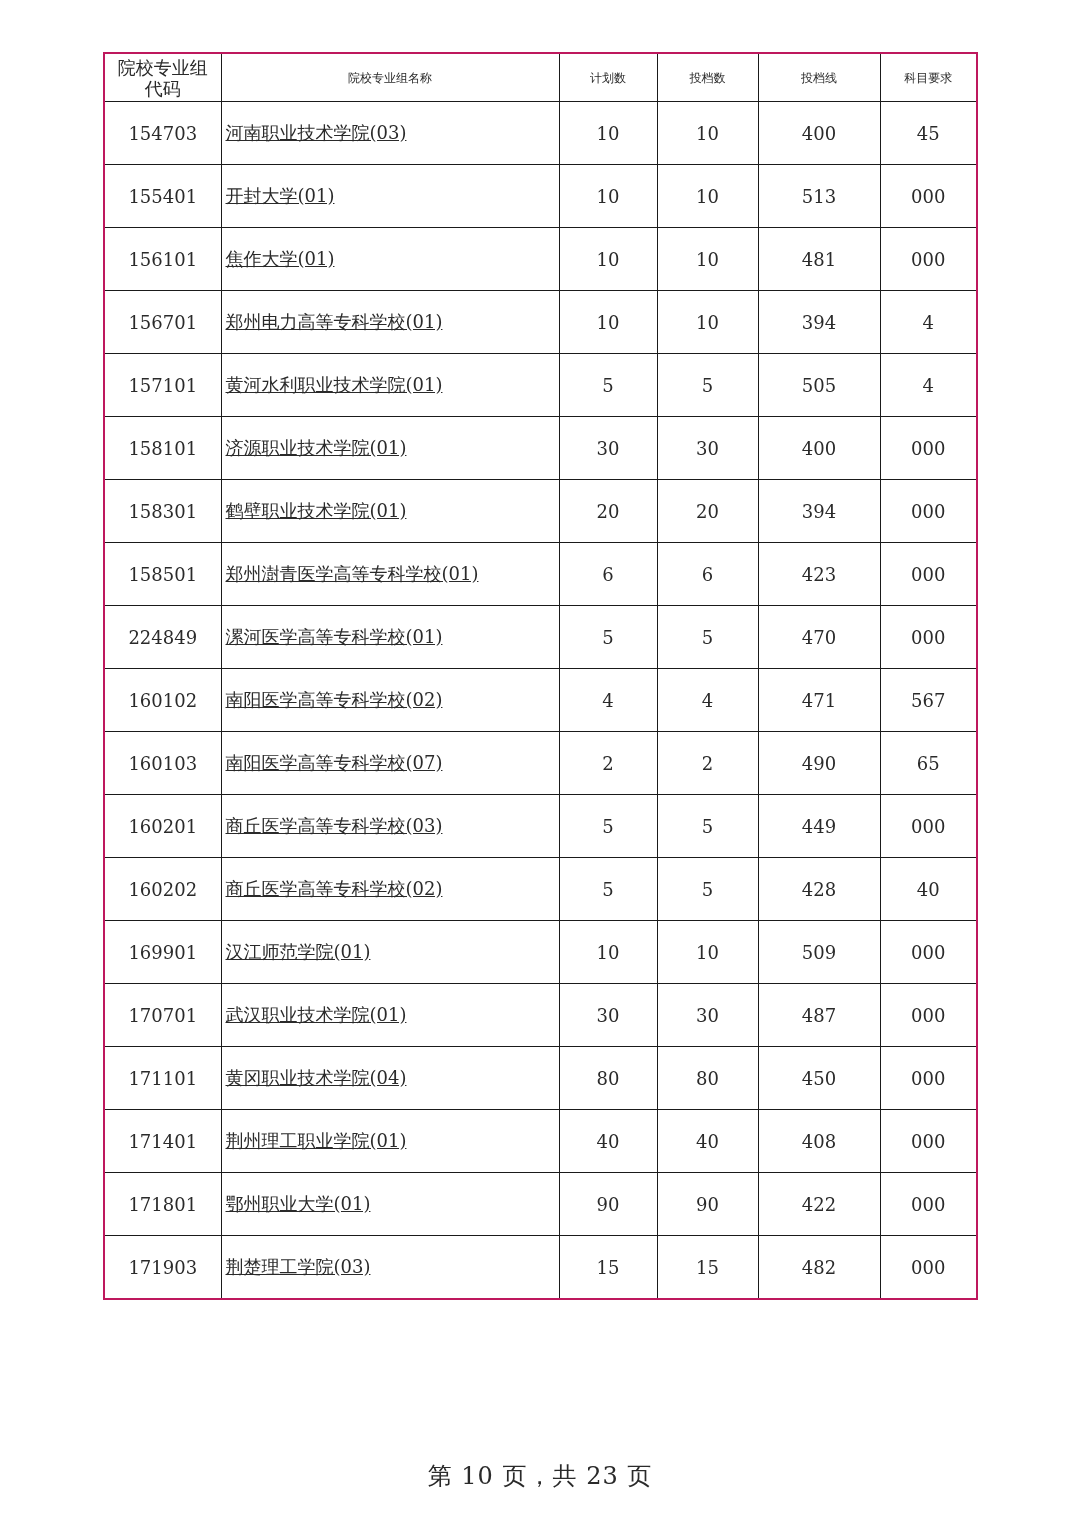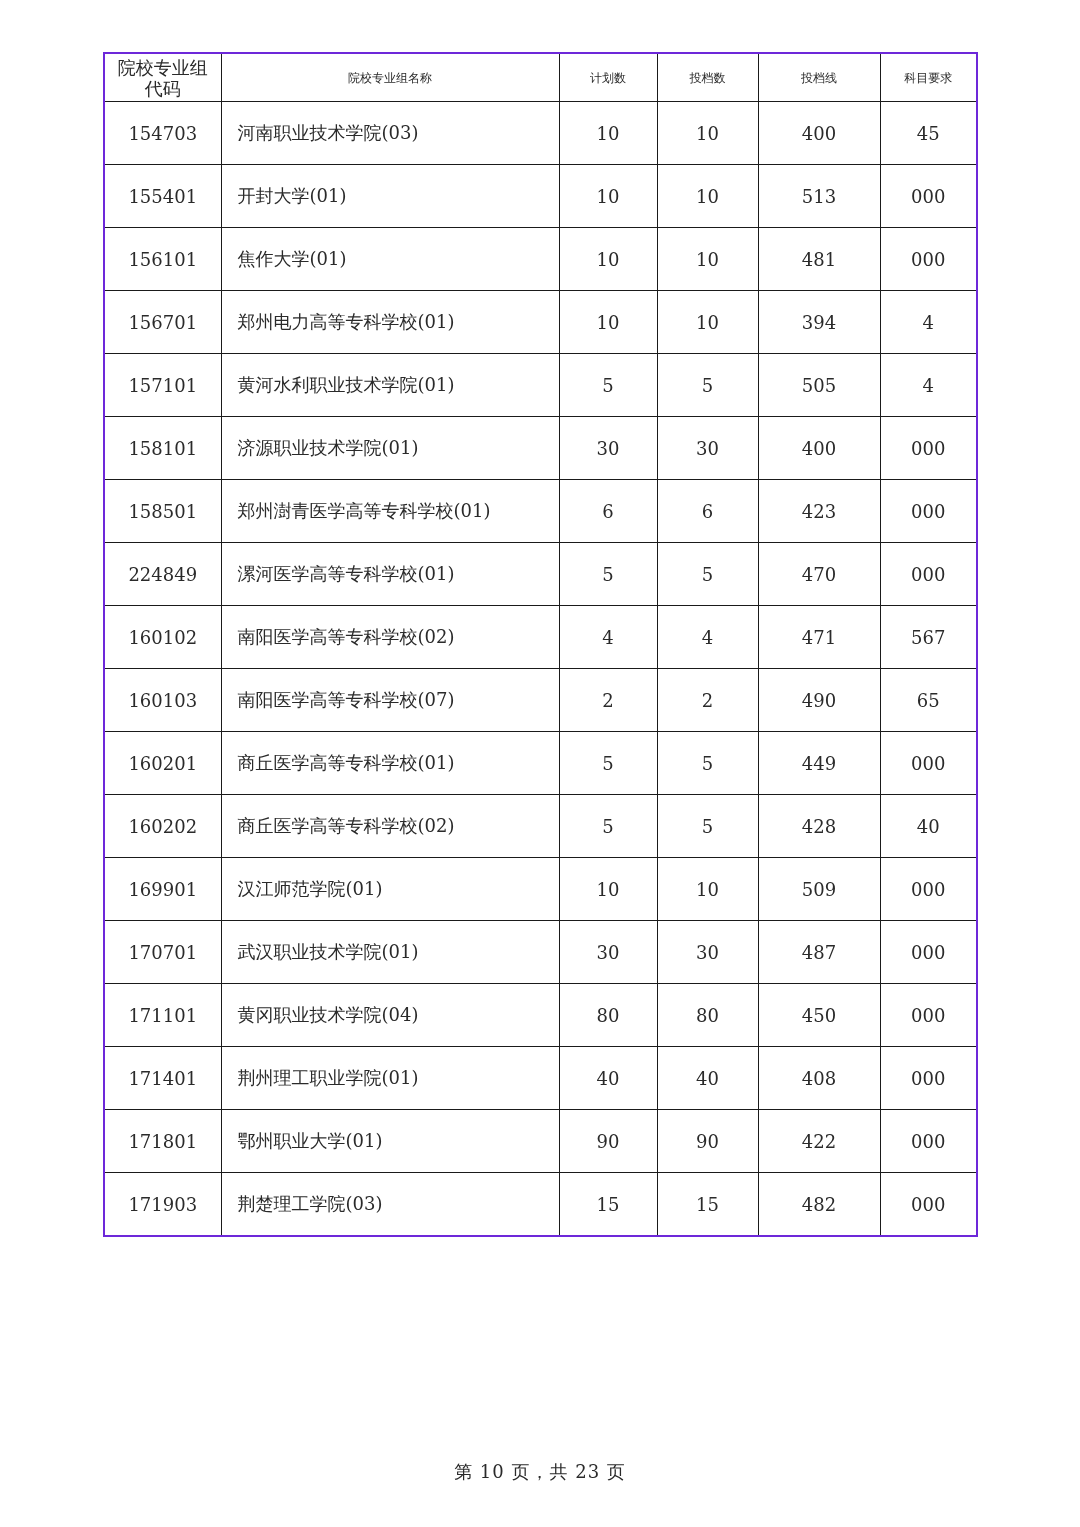--- a/index.html
+++ b/index.html
@@ -21,21 +21,21 @@
       width: 1080px;
       height: 1527px;
     }
     table.admission-table {
       position: absolute;
       left: 103px;
       top: 52px;
       width: 873px;
       border-collapse: collapse;
       table-layout: fixed;
-      border: 2px solid #6d28d9;
+      border: 2px solid #be185d;
     }
     table.admission-table th,
     table.admission-table td {
       border: 1.5px solid #1a1a1a;
       padding: 0;
       font-weight: normal;
       font-size: 18px;
       color: #2a2a2a;
       overflow: hidden;
       white-space: nowrap;
@@ -50,35 +50,36 @@
       white-space: normal;
       line-height: 21px;
       font-size: 18px;
     }
     table.admission-table td {
       height: 62px;
       text-align: center;
     }
     table.admission-table td.name-cell {
       text-align: left;
-      padding-left: 16px;
+      padding-left: 4px;
+      text-decoration: underline;
     }
     col.c-code { width: 117px; }
     col.c-name { width: 338px; }
     col.c-plan { width: 98px; }
     col.c-filed { width: 101px; }
     col.c-line { width: 122px; }
     col.c-subj { width: 97px; }
     .footer {
       position: absolute;
       left: 0;
       width: 1080px;
       top: 1460px;
       text-align: center;
-      font-size: 18px;
+      font-size: 24px;
       color: #2a2a2a;
       letter-spacing: 1px;
     }
   </style>
 </head>
 <body>
 
 <div class="page">
   <table class="admission-table">
     <colgroup>
@@ -142,20 +143,28 @@
         </tr>
         <tr>
           <td>158101</td>
           <td class="name-cell">济源职业技术学院(01)</td>
           <td>30</td>
           <td>30</td>
           <td>400</td>
           <td>000</td>
         </tr>
         <tr>
+          <td>158301</td>
+          <td class="name-cell">鹤壁职业技术学院(01)</td>
+          <td>20</td>
+          <td>20</td>
+          <td>394</td>
+          <td>000</td>
+        </tr>
+        <tr>
           <td>158501</td>
           <td class="name-cell">郑州澍青医学高等专科学校(01)</td>
           <td>6</td>
           <td>6</td>
           <td>423</td>
           <td>000</td>
         </tr>
         <tr>
           <td>224849</td>
           <td class="name-cell">漯河医学高等专科学校(01)</td>
@@ -175,21 +184,21 @@
         <tr>
           <td>160103</td>
           <td class="name-cell">南阳医学高等专科学校(07)</td>
           <td>2</td>
           <td>2</td>
           <td>490</td>
           <td>65</td>
         </tr>
         <tr>
           <td>160201</td>
-          <td class="name-cell">商丘医学高等专科学校(01)</td>
+          <td class="name-cell">商丘医学高等专科学校(03)</td>
           <td>5</td>
           <td>5</td>
           <td>449</td>
           <td>000</td>
         </tr>
         <tr>
           <td>160202</td>
           <td class="name-cell">商丘医学高等专科学校(02)</td>
           <td>5</td>
           <td>5</td>

